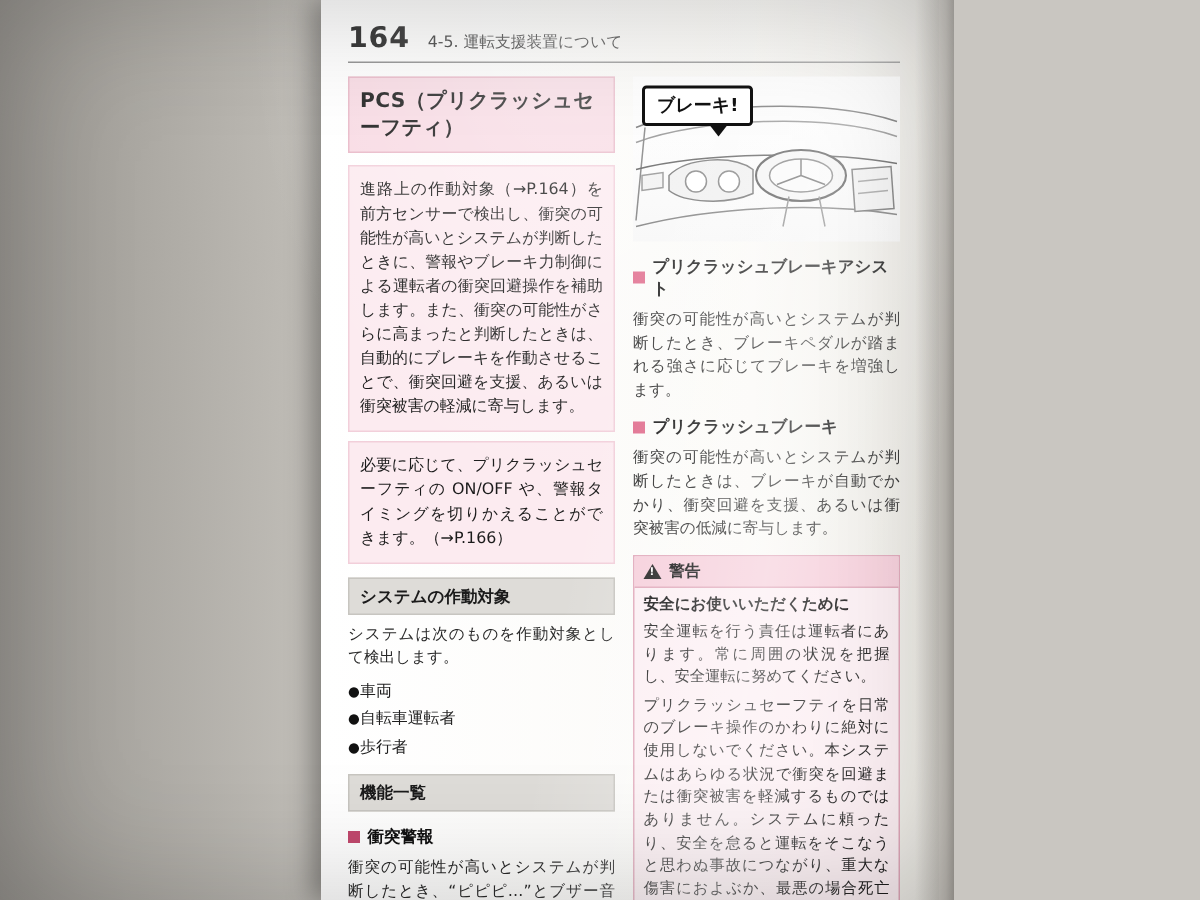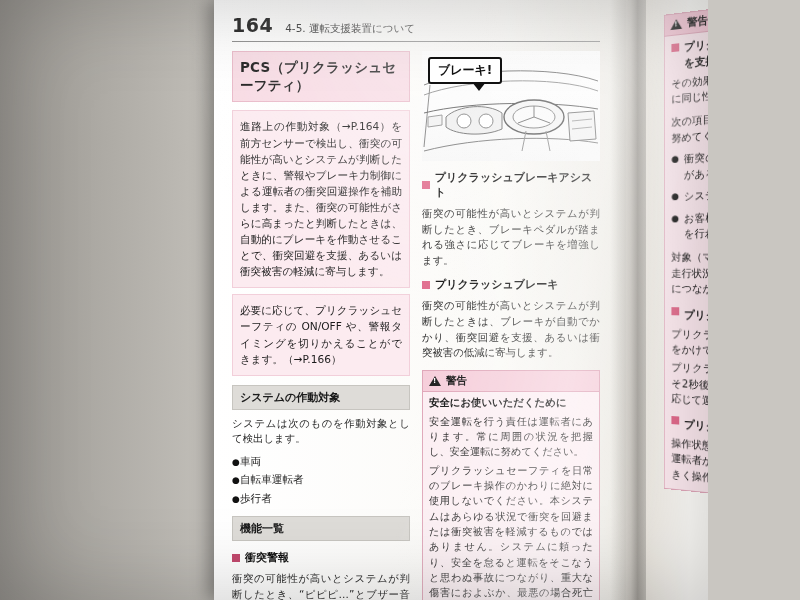--- a/index.html
+++ b/index.html
@@ -7,21 +7,21 @@
     padding: 0;
     width: 800px;
     height: 600px;
     overflow: hidden;
     background: #c9c6c1;
     font-family: "DejaVu Sans", sans-serif;
   }
 
   #page {
     position: relative;
-    width: 708px;
+    width: 636px;
     height: 600px;
     overflow: hidden;
     background: #a21caf;
     text-decoration: underline;
   }
 
   
   .backdrop {
     position: absolute;
     inset: 0;

